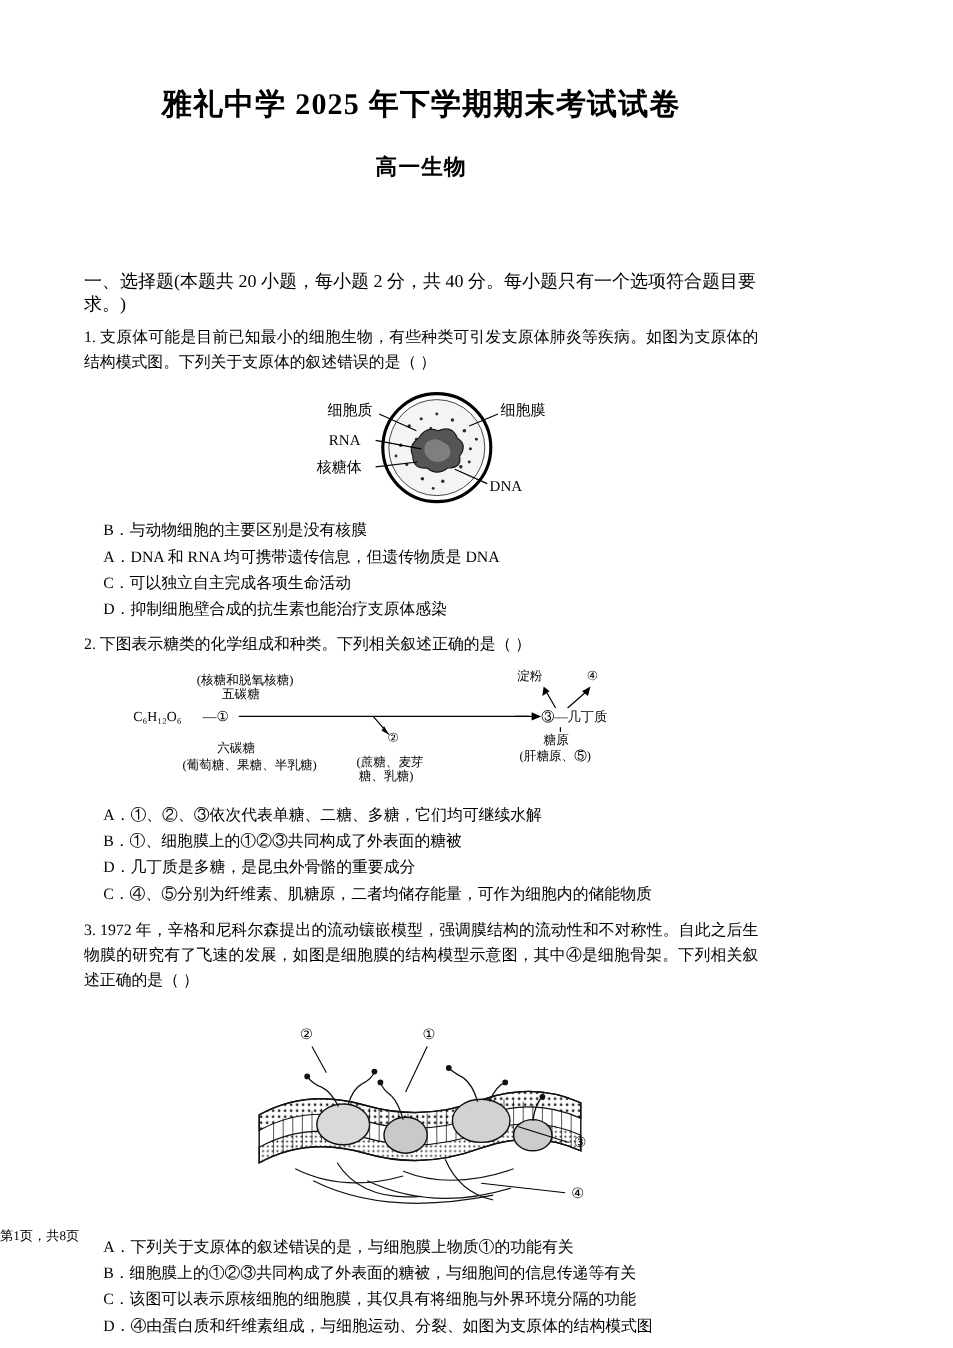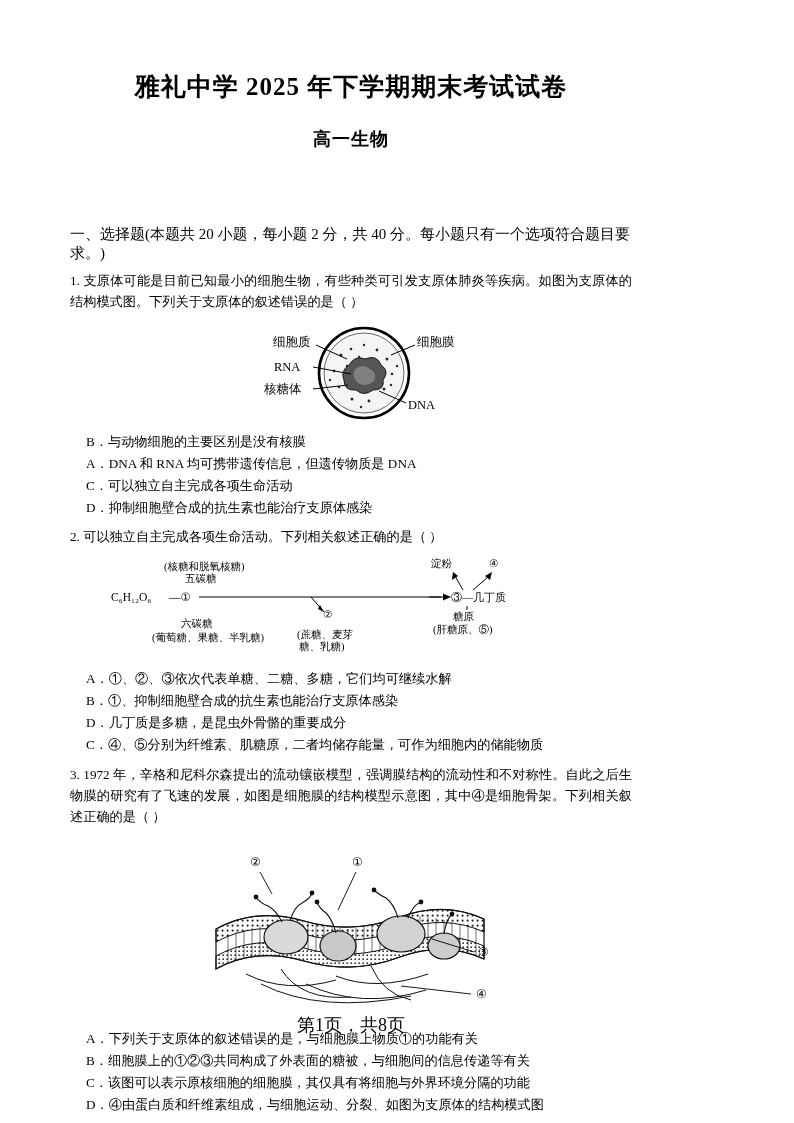--- a/index.html
+++ b/index.html
@@ -59,22 +59,21 @@
   .figure {
     display: flex;
     justify-content: center;
     margin: 6px 0 4px 0;
   }
   .footer {
     position: absolute;
     left: 0;
     right: 0;
     bottom: 86px;
-    text-align: center;
-    font-size: 18px;
+    font-size: 11px;
   }
   svg text {
     font-family: "Liberation Serif", "DejaVu Serif", serif;
   }
 </style>
 </head>
 <body>
 
 <div class="page">
 
@@ -136,21 +135,21 @@
 
   <div class="opts">
     <div class="opt">B．与动物细胞的主要区别是没有核膜</div>
     <div class="opt">A．DNA 和 RNA 均可携带遗传信息，但遗传物质是 DNA</div>
     <div class="opt">C．可以独立自主完成各项生命活动</div>
     <div class="opt">D．抑制细胞壁合成的抗生素也能治疗支原体感染</div>
   </div>
 
   <div class="q">
     <span>2.</span>
-    <span>可以独立自主完成各项生命活动。下列相关叙述正确的是（      ）</span>
+    <span>下图表示糖类的化学组成和种类。下列相关叙述正确的是（      ）</span>
   </div>
 
   <div class="figure">
     <svg width="480" height="110" viewBox="0 0 480 110">
 
       <text x="0" y="47" font-size="11.5">C₆H₁₂O₆</text>
       <text x="58" y="47" font-size="11.5">—①</text>
 
       <text x="53" y="16" font-size="10.5">(核糖和脱氧核糖)</text>
       <text x="74" y="28" font-size="10.5">五碳糖</text>
@@ -179,21 +178,21 @@
       <text x="378" y="13" font-size="10.5">④</text>
 
       <text x="342" y="66" font-size="10.5">糖原</text>
       <text x="322" y="79" font-size="10.5">(肝糖原、⑤)</text>
       <line x1="356" y1="52" x2="356" y2="56" stroke="#000" stroke-width="1"></line>
     </svg>
   </div>
 
   <div class="opts">
     <div class="opt">A．①、②、③依次代表单糖、二糖、多糖，它们均可继续水解</div>
-    <div class="opt">B．①、抑制细胞壁合成的抗生素也能治疗支原体感染</div>
+    <div class="opt">B．①、细胞膜上的①②③共同构成了外表面的糖被</div>
     <div class="opt">D．几丁质是多糖，是昆虫外骨骼的重要成分</div>
     <div class="opt">C．④、⑤分别为纤维素、肌糖原，二者均储存能量，可作为细胞内的储能物质</div>
   </div>
 
   <div class="q">
     <span>3.</span>
     <span>1972 年，辛格和尼科尔森提出的流动镶嵌模型，强调膜结构的流动性和不对称性。自此之后生物膜的研究有了飞速的发展，如图是细胞膜的结构模型示意图，其中④是细胞骨架。下列相关叙述正确的是（      ）</span>
   </div>
 
   <div class="figure">

